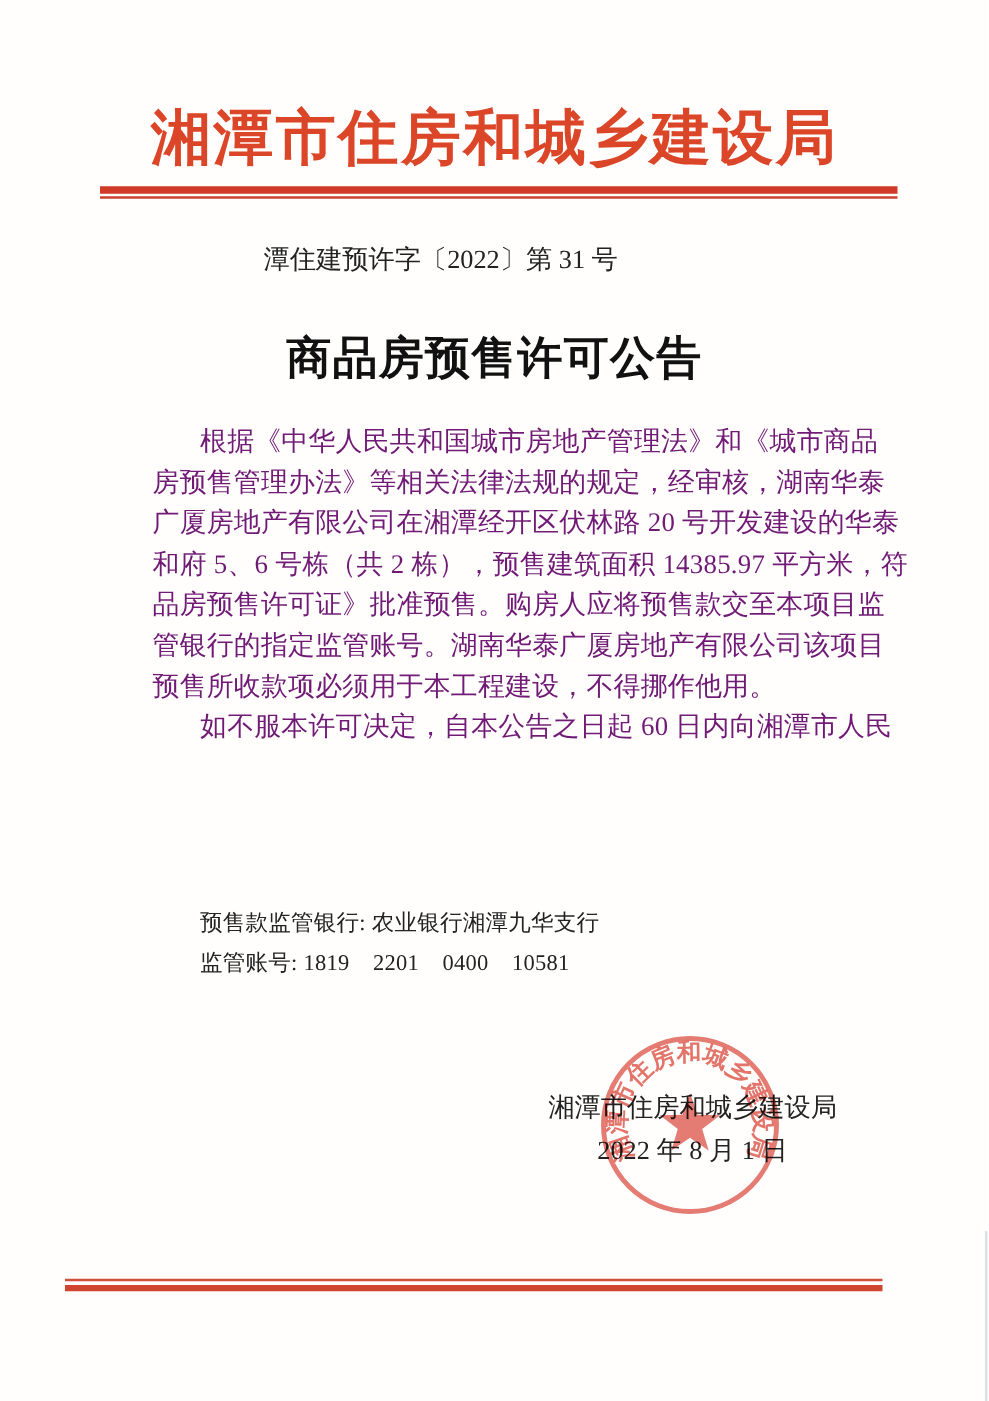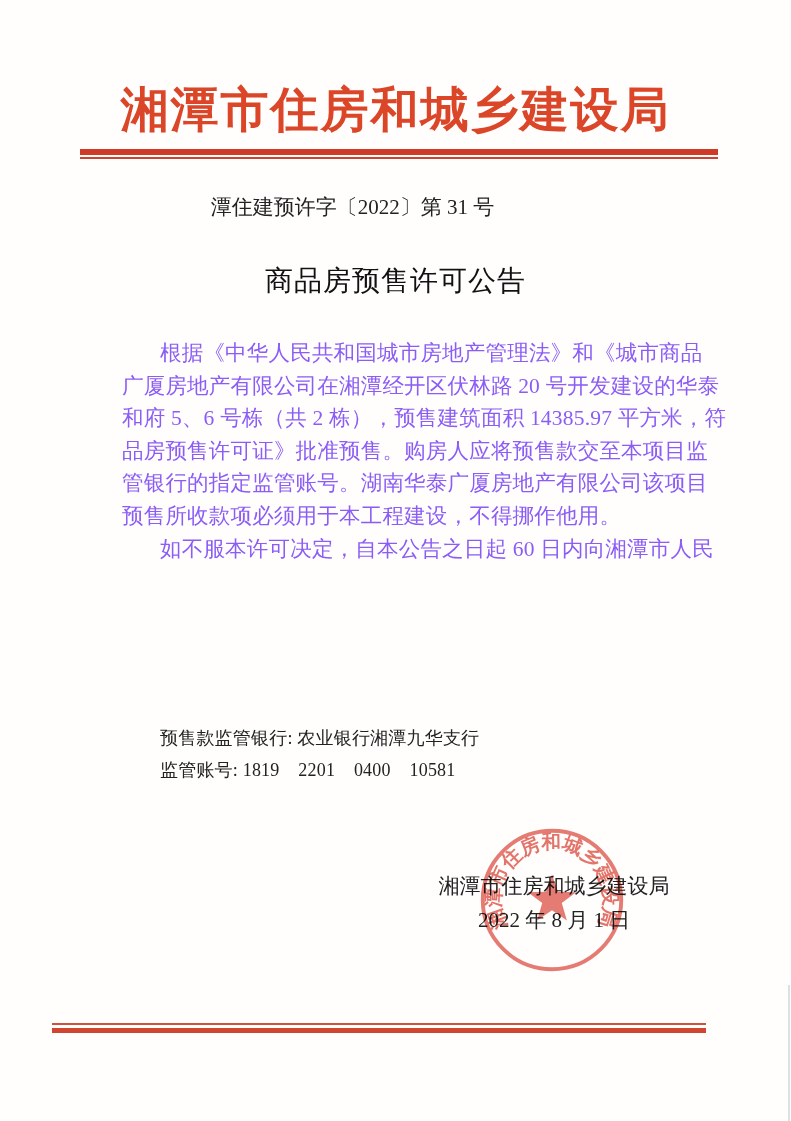--- a/index.html
+++ b/index.html
@@ -29,29 +29,29 @@
     position:absolute;top:193px;left:0;width:705px;
     text-align:center;
     font-size:21px;
     color:#222;
     white-space:pre-wrap;
   }
   
   .doc-title{
     position:absolute;top:262px;left:0;width:791px;
     text-align:center;
-    font-size:28px;font-weight:normal;
+    font-size:36px;font-weight:bold;
     color:#111;
     letter-spacing:1px;
   }
   
   .body-text{
     position:absolute;top:337px;left:122px;width:588px;
     font-size:21.5px;
-    color:#8b5cf6;
+    color:#701a75;
   }
   .para > div{
     line-height:32.6px;
     white-space:nowrap;
     letter-spacing:0.2px;
   }
   .para > div:first-child{text-indent:38px;}
   
   .bank{
     position:absolute;top:722px;left:122px;width:588px;
@@ -100,20 +100,21 @@
     <div class="thin"></div>
   </div>
 
   <div class="doc-number">潭住建预许字〔2022〕第 31 号</div>
 
   <div class="doc-title">商品房预售许可公告</div>
 
   <div class="body-text">
     <div class="para">
         <div>根据《中华人民共和国城市房地产管理法》和《城市商品</div>
+        <div>房预售管理办法》等相关法律法规的规定，经审核，湖南华泰</div>
         <div>广厦房地产有限公司在湘潭经开区伏林路 20 号开发建设的华泰</div>
         <div>和府 5、6 号栋（共 2 栋），预售建筑面积 14385.97 平方米，符</div>
         <div>品房预售许可证》批准预售。购房人应将预售款交至本项目监</div>
         <div>管银行的指定监管账号。湖南华泰广厦房地产有限公司该项目</div>
         <div>预售所收款项必须用于本工程建设，不得挪作他用。</div>
       </div>
     <div class="para">
         <div>如不服本许可决定，自本公告之日起 60 日内向湘潭市人民</div>
       </div>
   </div>

